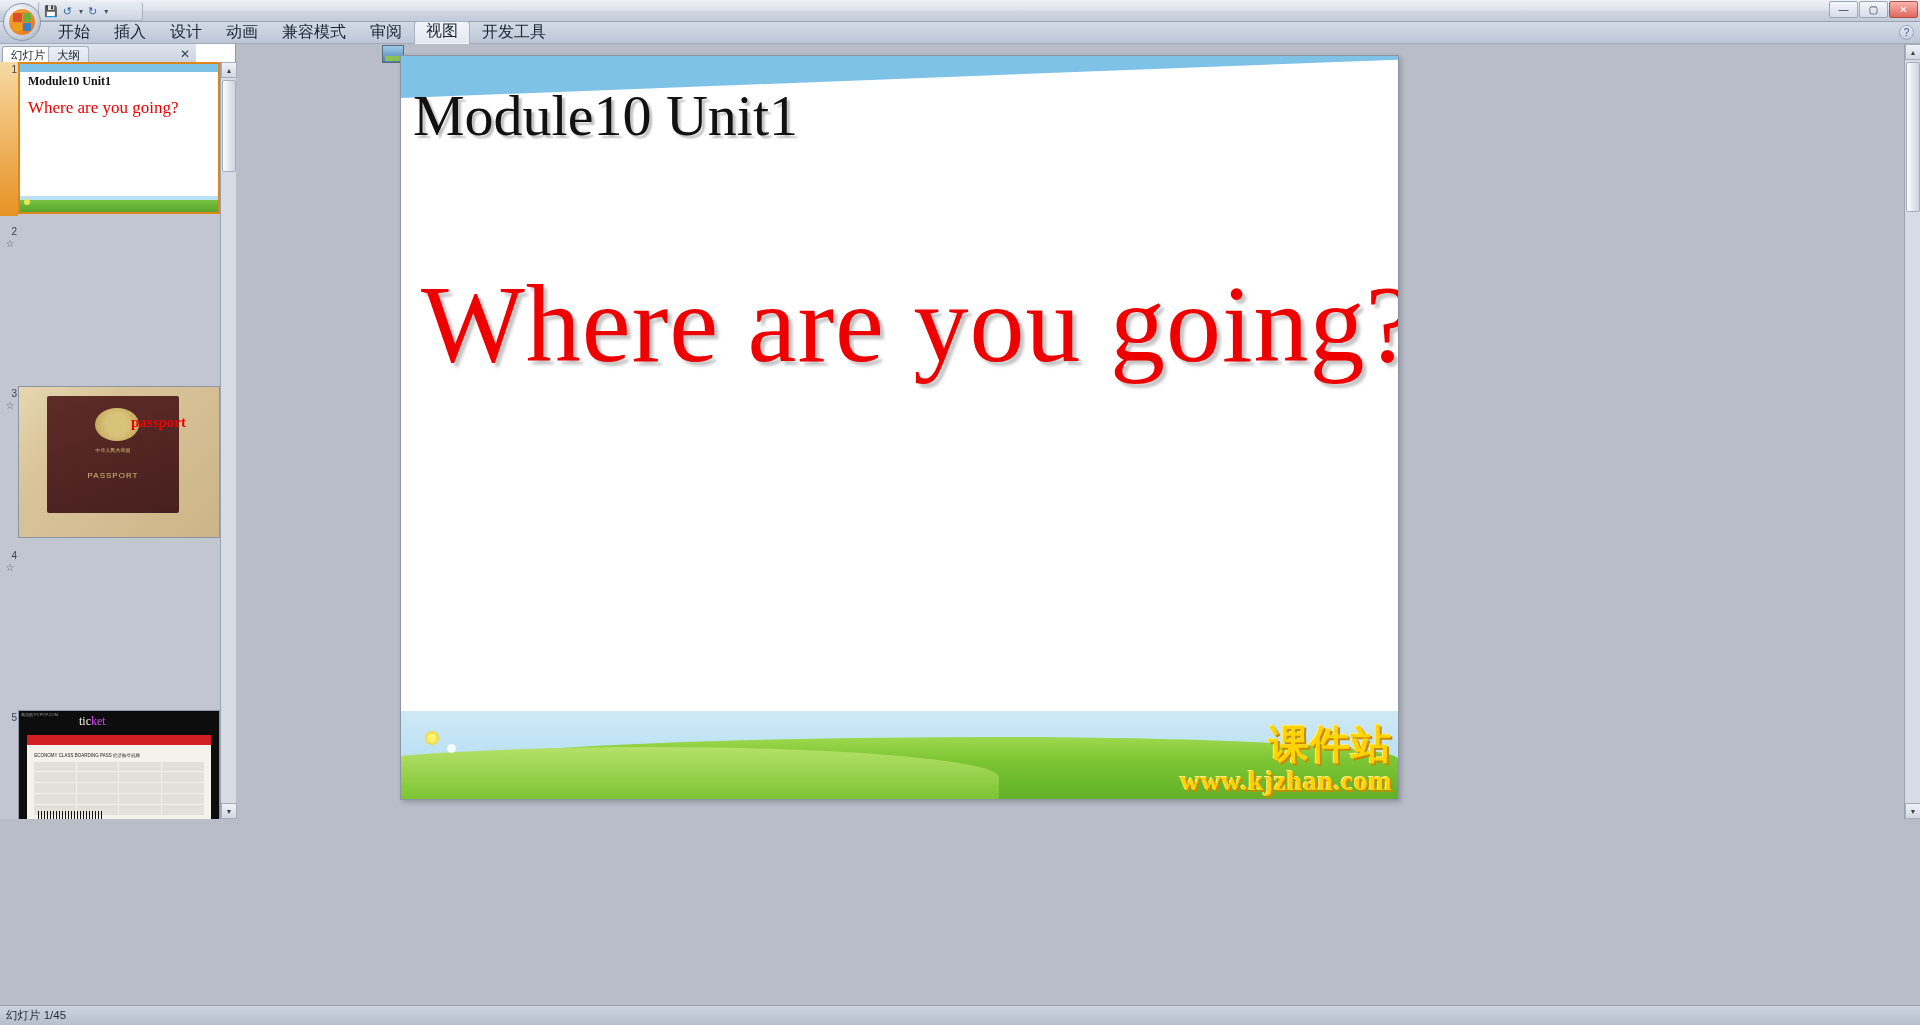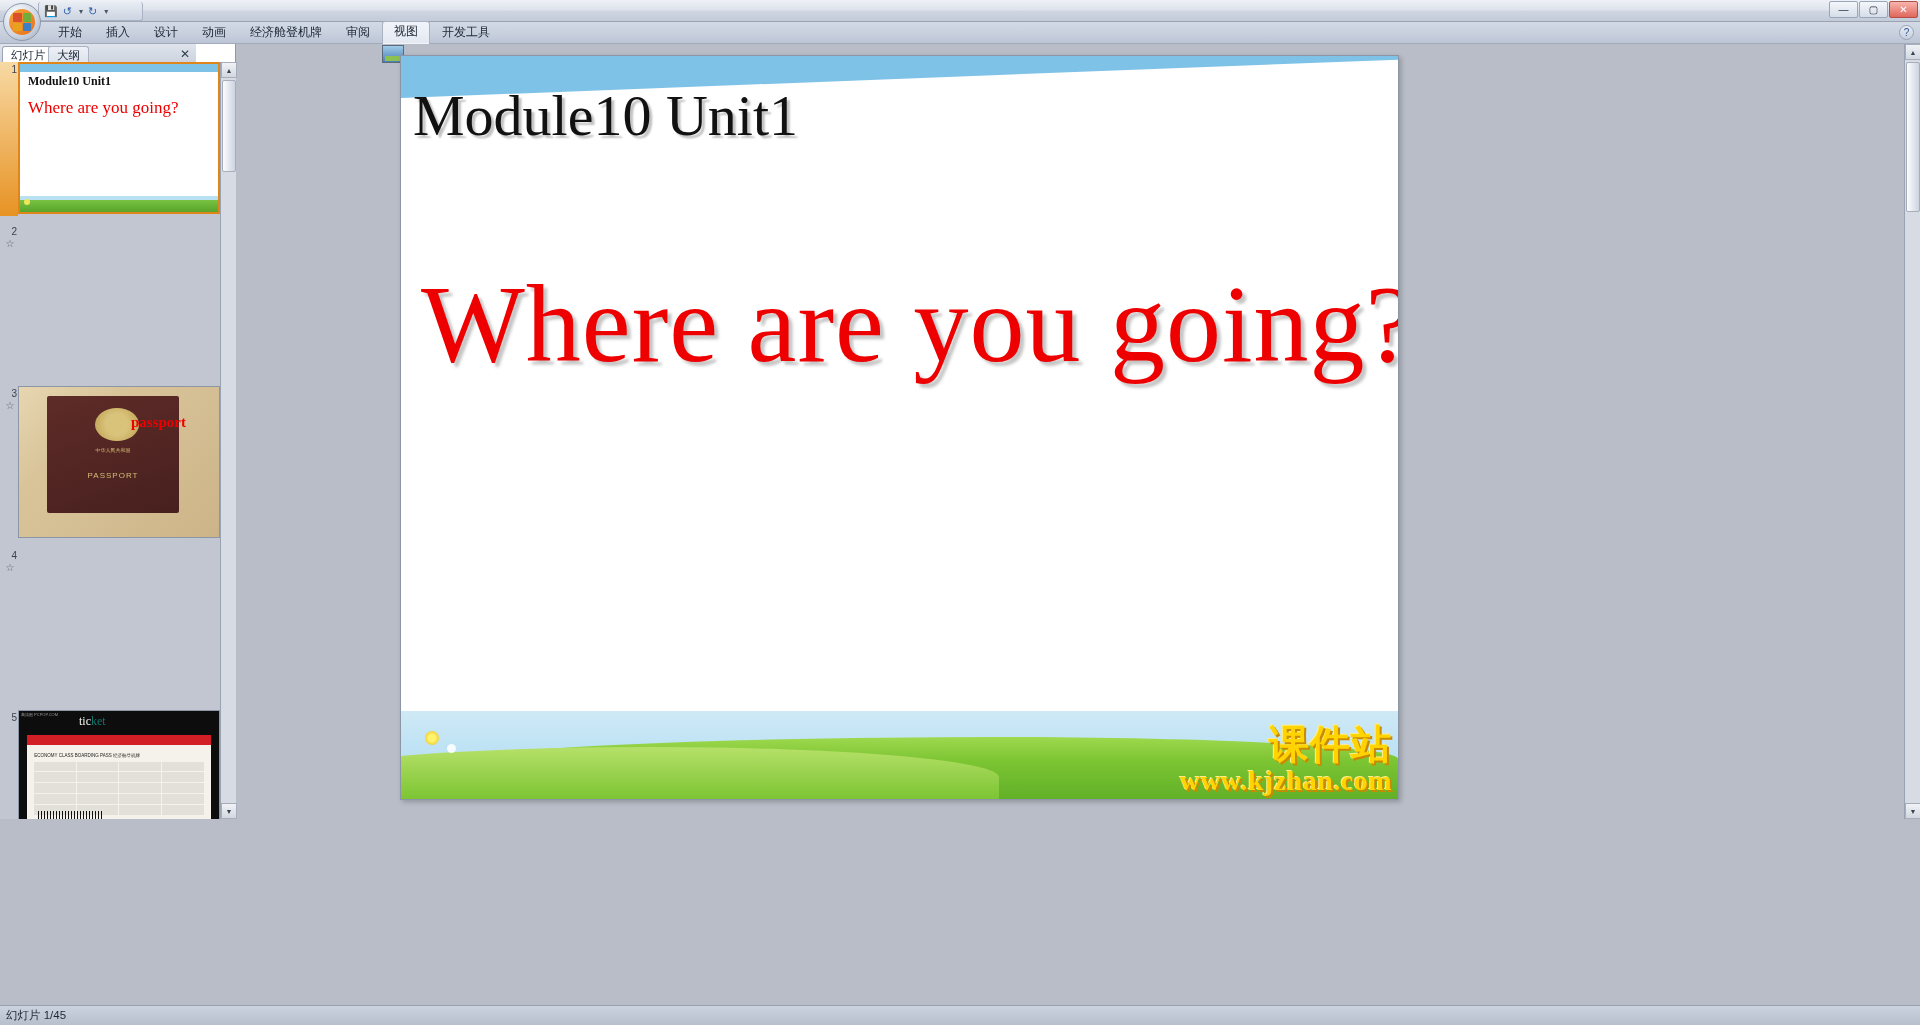--- a/index.html
+++ b/index.html
@@ -40,21 +40,21 @@
     background:radial-gradient(circle at 35% 30%,#fdfdfe,#cdd5e2 60%,#9aa5b8 100%);
     border:1px solid #8c97ab; display:flex; align-items:center; justify-content:center; z-index:5;}
   .office-inner { width:26px; height:26px; border-radius:50%;
     background:linear-gradient(135deg,#f6a53a,#e8701a);
     display:grid; grid-template-columns:1fr 1fr; grid-template-rows:1fr 1fr;
     gap:1px; padding:4px; }
   .office-inner i { display:block; border-radius:1px; }
   .oi1{background:#d94f2b;} .oi2{background:#6fae3d;} .oi3{background:#e8a11c;} .oi4{background:#3d7fc4;}
 
   .tabs { position:absolute; left:46px; top:0; display:flex; height:22px; align-items:flex-end; }
-  .tab { font-size:12px; color:#1b2533; padding:2px 11px 3px; white-space:nowrap;
+  .tab { font-size:16px; color:#1b2533; padding:2px 11px 3px; white-space:nowrap;
     line-height:16px; border:1px solid transparent; }
   .tab.active { background:linear-gradient(to bottom,#f1f4f9,#e4e9f2);
     border:1px solid #a9b2c2; border-bottom-color:transparent;
     border-radius:3px 3px 0 0;font-family:Liberation Mono, monospace; }
   .ribbon-help { position:absolute; right:6px; top:3px; width:15px; height:15px;
     border-radius:50%; background:linear-gradient(to bottom,#e9edf4,#c6cedc);
     border:1px solid #9aa4b5; font-size:10px; color:#2b5590;
     display:flex;align-items:center;justify-content:center; }
 
   
@@ -124,21 +124,21 @@
   .t4-imgs { position:absolute; left:0; top:30px; width:100%; height:122px; display:flex; }
   .t4-imgs > div { position:relative; flex:1; }
 
   .ph-ticket { position:absolute; inset:0; background:#0d0d0d; }
   .ph-ticket .card { position:absolute; left:4%; top:16%; width:92%; height:68%;
     background:#f4f2ea; }
   .ph-ticket .redline { position:absolute; left:0; top:0; width:100%; height:10%;
     background:#d21f26; }
   .tk-logo { position:absolute; left:30%; top:2%; font-size:12px; color:#f4f2ea;
     font-family:"Liberation Serif",serif; }
-  .tk-logo .k { color:#0f766e; }
+  .tk-logo .k { color:#d946ef; }
   .tk-hdr { position:absolute; left:4%; top:18%; font-size:4.5px; color:#222; }
   .tk-grid { position:absolute; left:4%; top:26%; width:92%; height:52%;
     display:grid; grid-template-columns:repeat(4,1fr); grid-template-rows:repeat(5,1fr); gap:1px; }
   .tk-grid i { background:rgba(0,0,0,.07); display:block; }
   .tk-bar { position:absolute; left:6%; bottom:16%; width:36%; height:10%;
     background:repeating-linear-gradient(to right,#111 0 1px,transparent 1px 3px); }
   .tk-tl { position:absolute; left:2px; top:1px; font-size:4px; color:#999; }
 
   
   .workspace { position:absolute; left:237px; top:44px; width:1683px; height:775px;
@@ -231,21 +231,21 @@
     <span class="tiny">▾</span>
     <span class="ic redo">↻</span>
     <span class="tiny">▾</span>
   </div>
 
   <div class="tabs">
     <div class="tab">开始</div>
     <div class="tab">插入</div>
     <div class="tab">设计</div>
     <div class="tab">动画</div>
-    <div class="tab">经济舱登机牌</div>
+    <div class="tab">兼容模式</div>
     <div class="tab">审阅</div>
     <div class="tab active">视图</div>
     <div class="tab">开发工具</div>
   </div>
 
   <div class="ribbon-help">?</div>
 </div>
 
 <div class="panel"></div>
 

